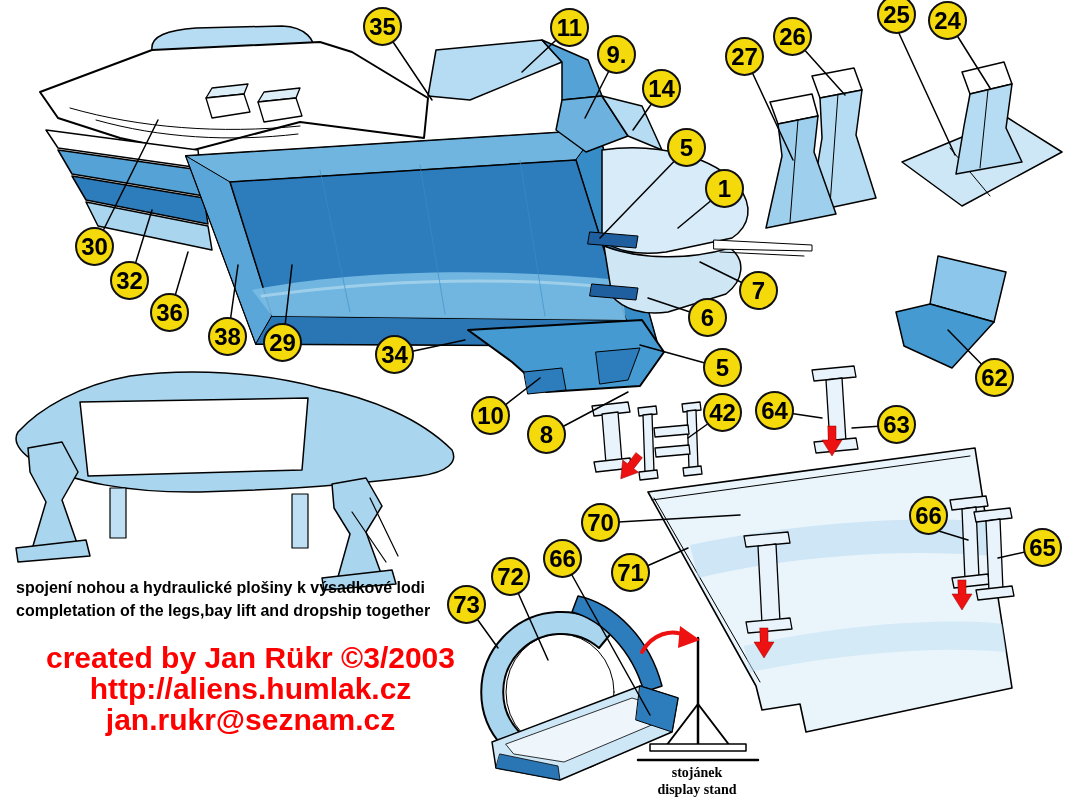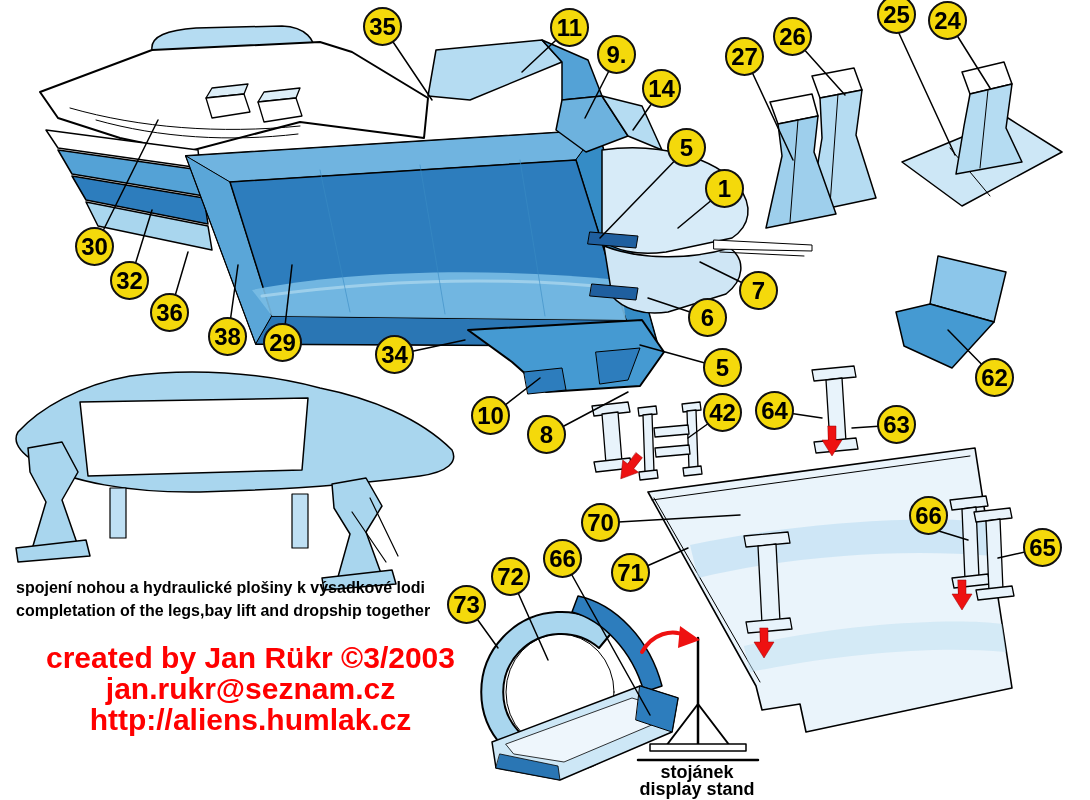--- a/index.html
+++ b/index.html
@@ -17,21 +17,21 @@
   .caption {
     position:absolute; left:16px; top:576px; color:#000;
     font-weight:bold; font-size:16px; line-height:23px; z-index:3; white-space:nowrap;
   }
   .credits {
     position:absolute; left:28px; top:642px; width:445px; text-align:center;
     color:#ff0000; font-weight:bold; font-size:30px; line-height:31px; z-index:3;
   }
   .stand-label {
     position:absolute; left:637px; top:764px; width:120px; text-align:center;
-    color:#000; font-weight:bold; font-size:18px; line-height:17px; z-index:3;
+    color:#000; font-weight:bold; font-size:14px; line-height:17px; z-index:3;font-family:Liberation Serif, serif;
   }
 </style>
 </head>
 <body>
 
 <div id="stage">
 
   <svg id="artwork" viewBox="0 0 1090 800" xmlns="http://www.w3.org/2000/svg" stroke-linejoin="round" stroke-linecap="round">
 
     <g>
@@ -263,22 +263,22 @@
   <div class="callout" style="left:511px;top:577px">72</div>
   <div class="callout" style="left:467px;top:605px">73</div>
 
   <div class="caption">
     <div>spojení nohou a hydraulické plošiny k výsadkové  lodi</div>
     <div>completation of the legs,bay lift and dropship together</div>
   </div>
 
   <div class="credits">
     <div>created by Jan Rükr ©3/2003</div>
+    <div>http://aliens.humlak.cz</div>
     <div>jan.rukr@seznam.cz</div>
-    <div>http://aliens.humlak.cz</div>
   </div>
 
   <div class="stand-label">
     <div>stojánek</div>
     <div>display stand</div>
   </div>
 
 </div>
 
 </body></html>

